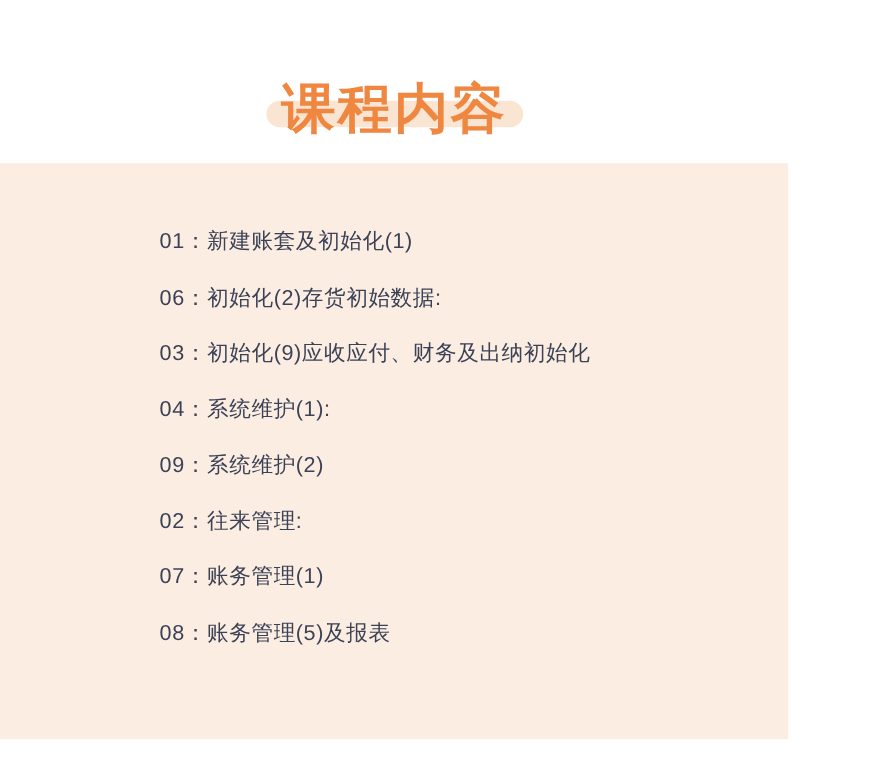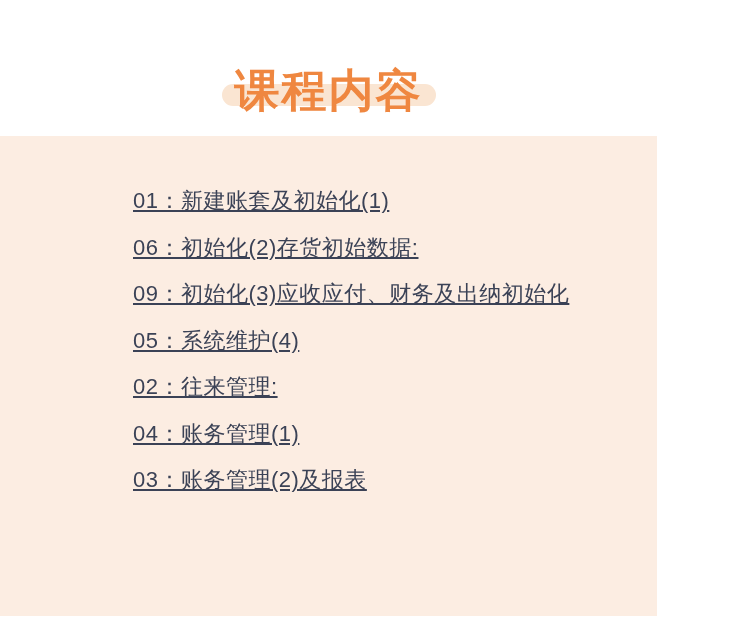--- a/index.html
+++ b/index.html
@@ -60,42 +60,42 @@
     padding: 0;
     position: absolute;
     top: 42px;
     left: 133px;
     right: 20px;
   }
   .list-item {
     height: 46.5px;
     display: flex;
     align-items: center;
-    font-size: 22px;
+    font-size: 18px;
     letter-spacing: 0.5px;
     color: var(--text-dark, #3b4256);
     white-space: nowrap;
-    text-decoration: underline;
   }
 </style>
 </head>
 <body>
 
 <div class="page">
   <header class="header">
     <div class="title-wrap">
       <span class="pill"></span>
       <h1 class="title">课程内容</h1>
     </div>
   </header>
 
   <main class="panel">
     <ul class="list">
       <li class="list-item">01：新建账套及初始化(1)</li>
       <li class="list-item">06：初始化(2)存货初始数据:</li>
-      <li class="list-item">09：初始化(3)应收应付、财务及出纳初始化</li>
-      <li class="list-item">05：系统维护(4)</li>
+      <li class="list-item">03：初始化(9)应收应付、财务及出纳初始化</li>
+      <li class="list-item">04：系统维护(1):</li>
+      <li class="list-item">09：系统维护(2)</li>
       <li class="list-item">02：往来管理:</li>
-      <li class="list-item">04：账务管理(1)</li>
-      <li class="list-item">03：账务管理(2)及报表</li>
+      <li class="list-item">07：账务管理(1)</li>
+      <li class="list-item">08：账务管理(5)及报表</li>
     </ul>
   </main>
 </div>
 
 </body></html>

